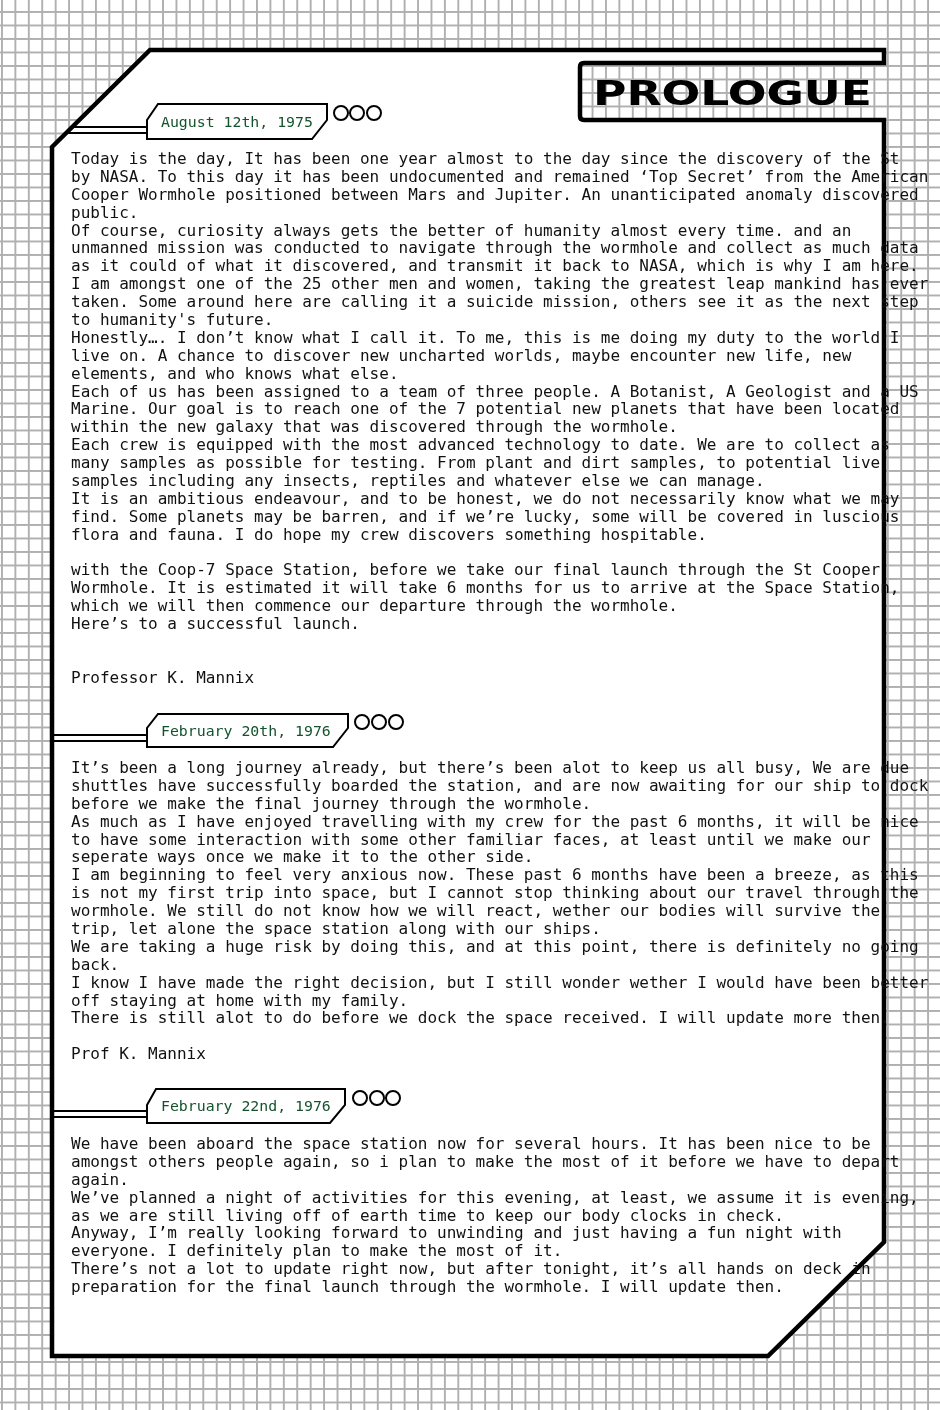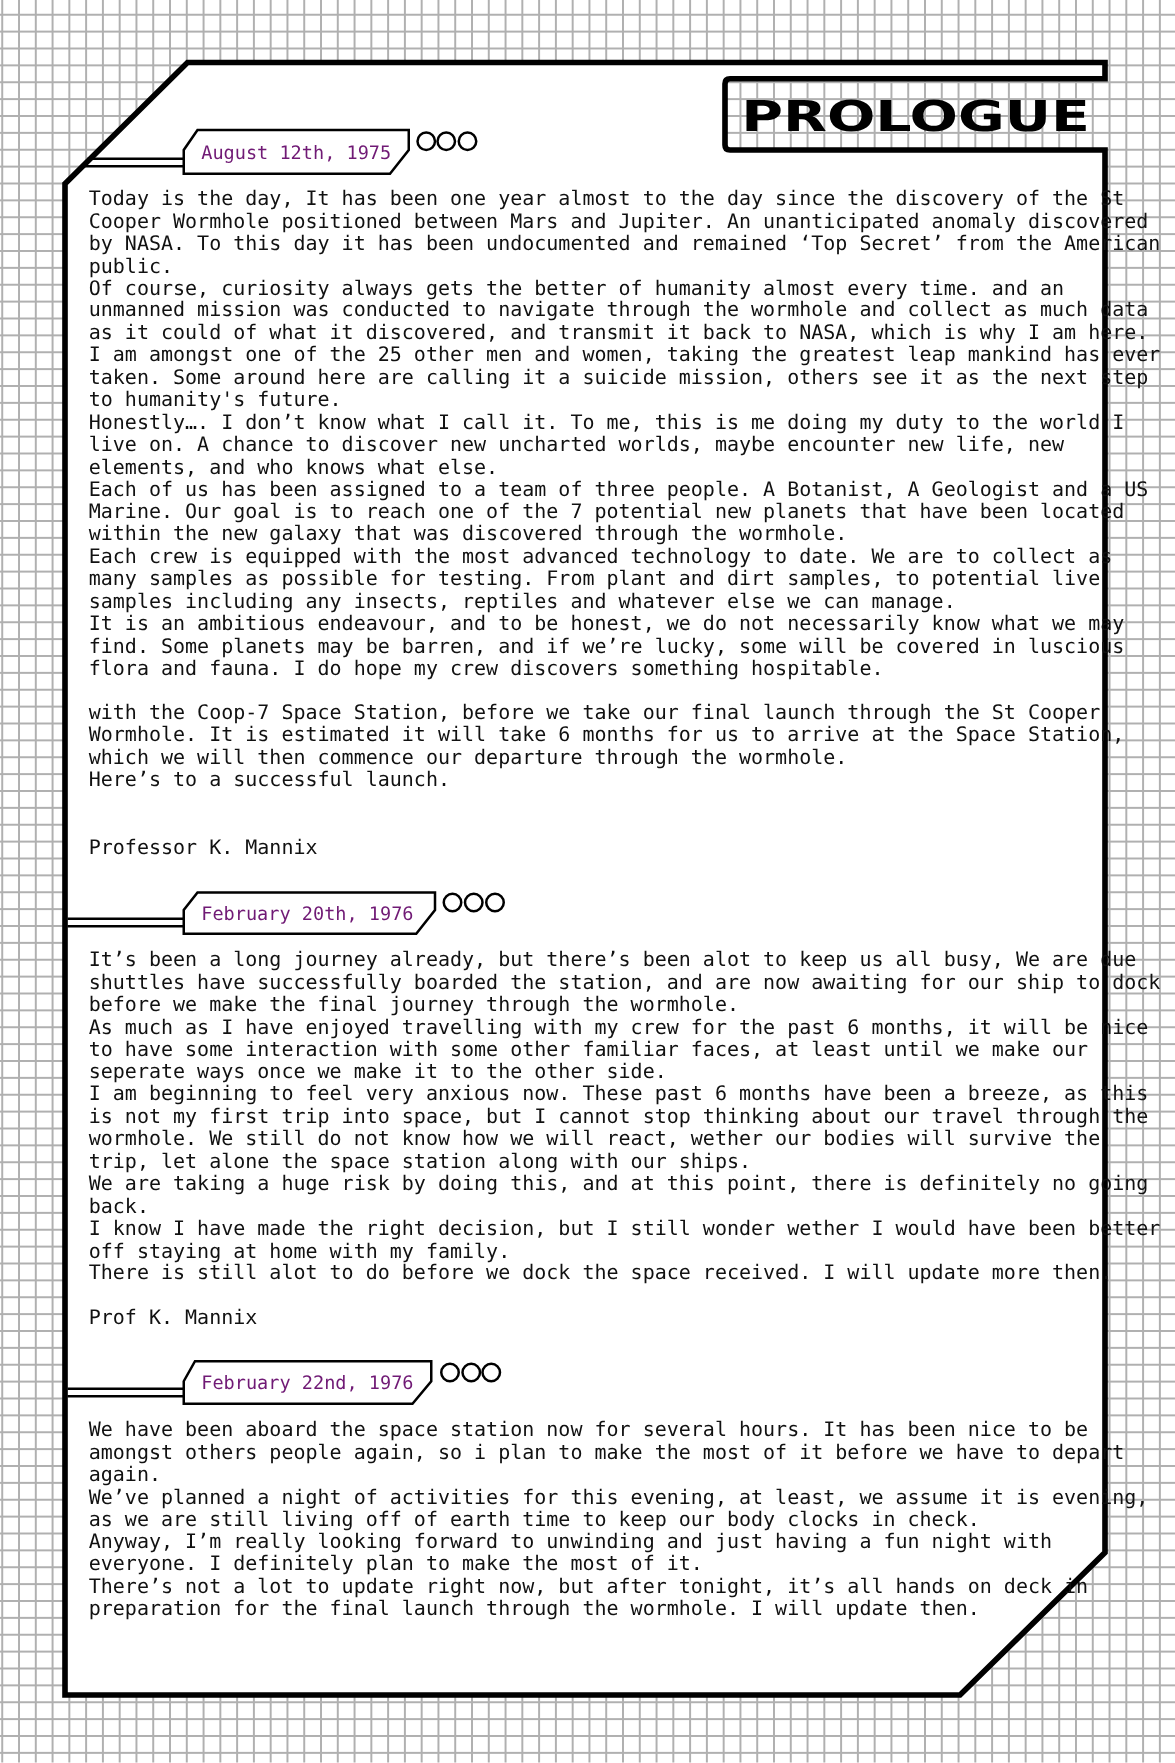--- a/index.html
+++ b/index.html
@@ -27,21 +27,21 @@
       font-weight: bold;
       font-size: 34px;
       fill: #000;
     }
     .tag-label {
       position: absolute;
       left: 161px;
       font-size: 14.85px;
       line-height: 18px;
       white-space: pre;
-      color: #701a75;
+      color: #14532d;
     }
     .entry-body {
       position: absolute;
       left: 71px;
       width: 810px;
       font-size: 16px;
       line-height: 17.9px;
     }
     .entry-body .line,
     .entry-body .signature {
@@ -98,22 +98,22 @@
     <circle cx="393" cy="1098" r="7"></circle>
   </g>
 </svg>
 
 <div class="tag-label" style="top:113px;">August 12th, 1975</div>
 <div class="tag-label" style="top:722px;">February 20th, 1976</div>
 <div class="tag-label" style="top:1097px;text-align:right;">February 22nd, 1976</div>
 
 <div class="entry-body" style="top:150px;">
     <div class="line">Today is the day, It has been one year almost to the day since the discovery of the St</div>
+    <div class="line">by NASA. To this day it has been undocumented and remained ‘Top Secret’ from the American</div>
     <div class="line">Cooper Wormhole positioned between Mars and Jupiter. An unanticipated anomaly discovered</div>
-    <div class="line">by NASA. To this day it has been undocumented and remained ‘Top Secret’ from the American</div>
     <div class="line">public.</div>
     <div class="line">Of course, curiosity always gets the better of humanity almost every time. and an</div>
     <div class="line">unmanned mission was conducted to navigate through the wormhole and collect as much data</div>
     <div class="line">as it could of what it discovered, and transmit it back to NASA, which is why I am here.</div>
     <div class="line">I am amongst one of the 25 other men and women, taking the greatest leap mankind has ever</div>
     <div class="line">taken. Some around here are calling it a suicide mission, others see it as the next step</div>
     <div class="line">to humanity's future.</div>
     <div class="line">Honestly…. I don’t know what I call it. To me, this is me doing my duty to the world I</div>
     <div class="line">live on. A chance to discover new uncharted worlds, maybe encounter new life, new</div>
     <div class="line">elements, and who knows what else.</div>

